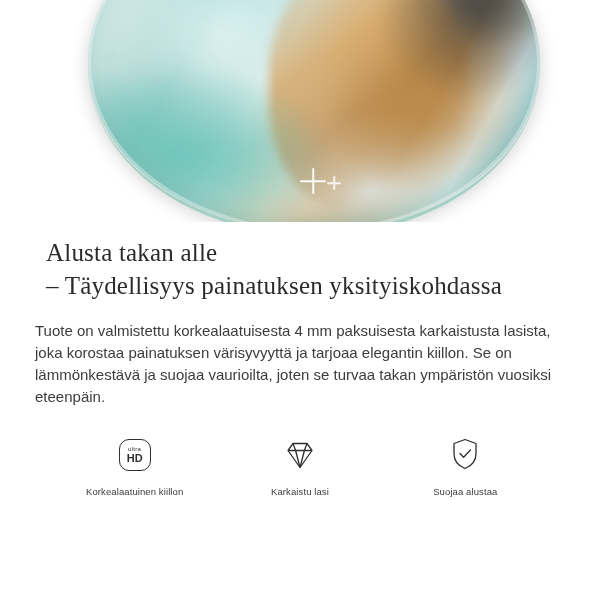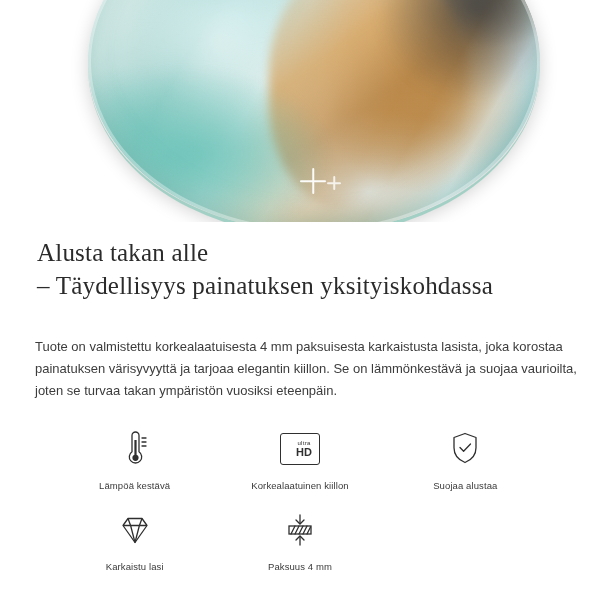--- a/index.html
+++ b/index.html
@@ -119,29 +119,29 @@
   .content {
     padding: 0 30px;
     box-sizing: border-box;
   }
   .headline {
     font-family: "Liberation Serif", serif;
     font-size: 25px;
     line-height: 33px;
     color: #2b2b2b;
     font-weight: 400;
-    margin: 14px 0 0 7px;
+    margin: 14px 0 0 16px;
     letter-spacing: .2px;
   }
   .headline .line2 { display: block; }
 
   .body-copy {
-    margin: 34px 0 0 5px;
+    margin: 18px 0 0 5px;
     width: 545px;
-    font-size: 13px;
+    font-size: 15px;
     line-height: 22px;
     color: #3c3c3c;
   }
 
   
   .features {
     margin-top: 26px;
     display: grid;
     grid-template-columns: repeat(3, 1fr);
     grid-template-rows: repeat(2, auto);
@@ -166,27 +166,26 @@
     margin-top: 10px;
     font-size: 9.5px;
     color: #3a3a3a;
     text-align: center;
     letter-spacing: .1px;
   }
   .ultrahd {
     width: 30px;
     height: 30px;
     border: 1.4px solid #2f2f2f;
-    border-radius: 3px;
+    border-radius: 10px;
     display: flex;
     flex-direction: column;
     align-items: center;
     justify-content: center;
     line-height: 1;
-    padding-left: 8px;
   }
   .ultrahd .u1 { font-size: 6px; letter-spacing: .3px; }
   .ultrahd .u2 { font-size: 11px; font-weight: bold; margin-top: 1px; }
 </style>
 </head>
 <body>
 
 <div class="hero">
   <div class="hero-disc">
     <div class="swirl-a"></div>
@@ -204,71 +203,47 @@
 
   <h1 class="headline">
     <span>Alusta takan alle</span>
     <span class="line2">– Täydellisyys painatuksen yksityiskohdassa</span>
   </h1>
 
   <p class="body-copy">Tuote on valmistettu korkealaatuisesta 4 mm paksuisesta karkaistusta lasista, joka korostaa painatuksen värisyvyyttä ja tarjoaa elegantin kiillon. Se on lämmönkestävä ja suojaa vaurioilta, joten se turvaa takan ympäristön vuosiksi eteenpäin.</p>
 
   <div class="features">
 
-    <div class="feature">
-      <div class="ficon">
-        <svg width="34" height="40" viewBox="0 0 34 40" fill="none" stroke="#2f2f2f" stroke-width="1.3" stroke-linecap="round">
-          <path d="M14 6.5a3.5 3.5 0 0 1 7 0v16.2a6.2 6.2 0 1 1-7 0z"></path>
-          <circle cx="17.5" cy="28.8" r="3.1" fill="#2f2f2f" stroke="none"></circle>
-          <rect x="16.4" y="11" width="2.2" height="15" fill="#2f2f2f" stroke="none"></rect>
-          <path d="M24 9h4M24 13h4M24 17h4"></path>
-        </svg>
-      </div>
-      <div class="flabel">Lämpöä kestävä</div>
-    </div>
 
     <div class="feature">
       <div class="ficon">
         <div class="ultrahd">
           <span class="u1">ultra</span>
           <span class="u2">HD</span>
         </div>
       </div>
       <div class="flabel">Korkealaatuinen kiillon</div>
     </div>
 
     <div class="feature">
       <div class="ficon">
+        <svg width="38" height="34" viewBox="0 0 38 34" fill="none" stroke="#2f2f2f" stroke-width="1.3" stroke-linejoin="round">
+          <path d="M7 12.5L12 5.5h14l5 7L19 29.5z"></path>
+          <path d="M7 12.5h24M12 5.5l2.6 7M26 5.5l-2.6 7M14.6 12.5L19 29.5M23.4 12.5L19 29.5"></path>
+        </svg>
+      </div>
+      <div class="flabel">Karkaistu lasi</div>
+    </div>
+
+    <div class="feature">
+      <div class="ficon">
         <svg width="34" height="40" viewBox="0 0 34 40" fill="none" stroke="#2f2f2f" stroke-width="1.3" stroke-linecap="round" stroke-linejoin="round">
           <path d="M17 4.5l11 4v10.2c0 7-4.6 12.2-11 14.8-6.4-2.6-11-7.8-11-14.8V8.5z"></path>
           <path d="M12 18.5l3.6 3.8L22.5 15"></path>
         </svg>
       </div>
       <div class="flabel">Suojaa alustaa</div>
     </div>
 
-    <div class="feature">
-      <div class="ficon">
-        <svg width="38" height="34" viewBox="0 0 38 34" fill="none" stroke="#2f2f2f" stroke-width="1.3" stroke-linejoin="round">
-          <path d="M7 12.5L12 5.5h14l5 7L19 29.5z"></path>
-          <path d="M7 12.5h24M12 5.5l2.6 7M26 5.5l-2.6 7M14.6 12.5L19 29.5M23.4 12.5L19 29.5"></path>
-        </svg>
-      </div>
-      <div class="flabel">Karkaistu lasi</div>
-    </div>
-
-
-    <div class="feature">
-      <div class="ficon">
-        <svg width="38" height="36" viewBox="0 0 38 36" fill="none" stroke="#2f2f2f" stroke-width="1.3" stroke-linecap="round">
-          <path d="M19 3v8"></path>
-          <path d="M15 8l4 4 4-4"></path>
-          <path d="M19 33v-8"></path>
-          <path d="M15 28l4-4 4 4"></path>
-          <rect x="8" y="14" width="22" height="8"></rect>
-          <path d="M10 22l4-8M14 22l4-8M18 22l4-8M22 22l4-8M26 22l3.5-7"></path>
-        </svg>
-      </div>
-      <div class="flabel">Paksuus 4 mm</div>
-    </div>
+
 
   </div>
 </div>
 
 </body></html>

